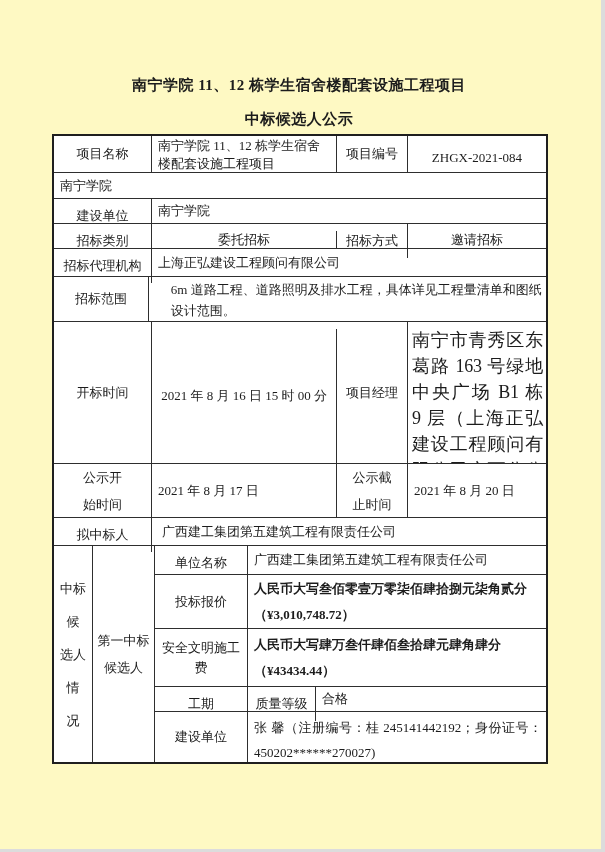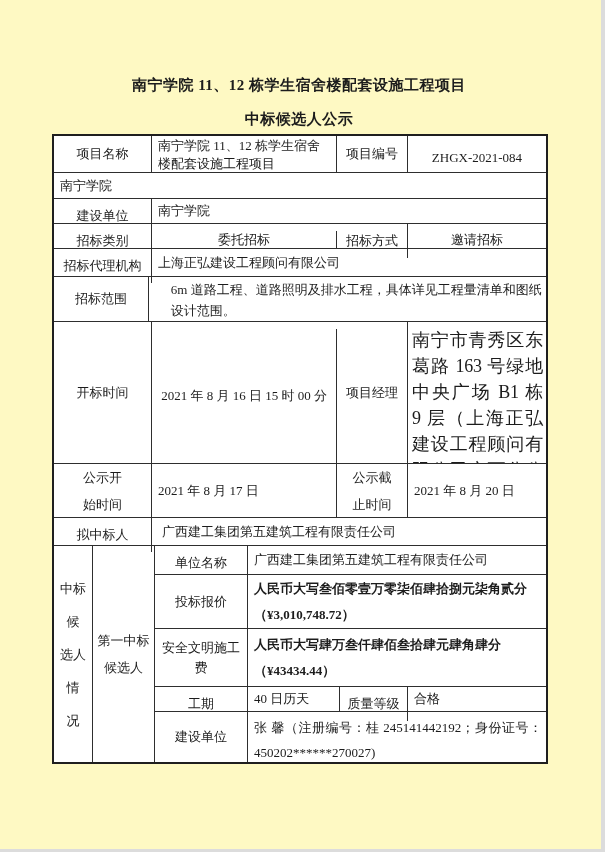--- a/index.html
+++ b/index.html
@@ -146,21 +146,20 @@
         </div>
 
         <div class="srow" style="height:58px">
           <div class="c lab" style="width:93px">安全文明施工费</div>
           <div class="c val blk pre lh26" style="width:298px; padding-top:3px">人民币大写肆万叁仟肆佰叁拾肆元肆角肆分
 （¥43434.44）</div>
         </div>
 
         <div class="srow" style="height:25px">
           <div class="c lab" style="width:93px">工期</div>
-          <div class="c val" style="width:92px">40 日历天</div>
           <div class="c lab" style="width:68px">质量等级</div>
           <div class="c val" style="width:138px">合格</div>
         </div>
 
         <div class="srow" style="height:50px">
           <div class="c lab" style="width:93px">建设单位</div>
           <div class="c val blk just" style="width:298px; line-height:25px; padding-top:3px">张 馨（注册编号：桂 245141442192；身份证号：450202******270027)</div>
         </div>
 
       </div>

